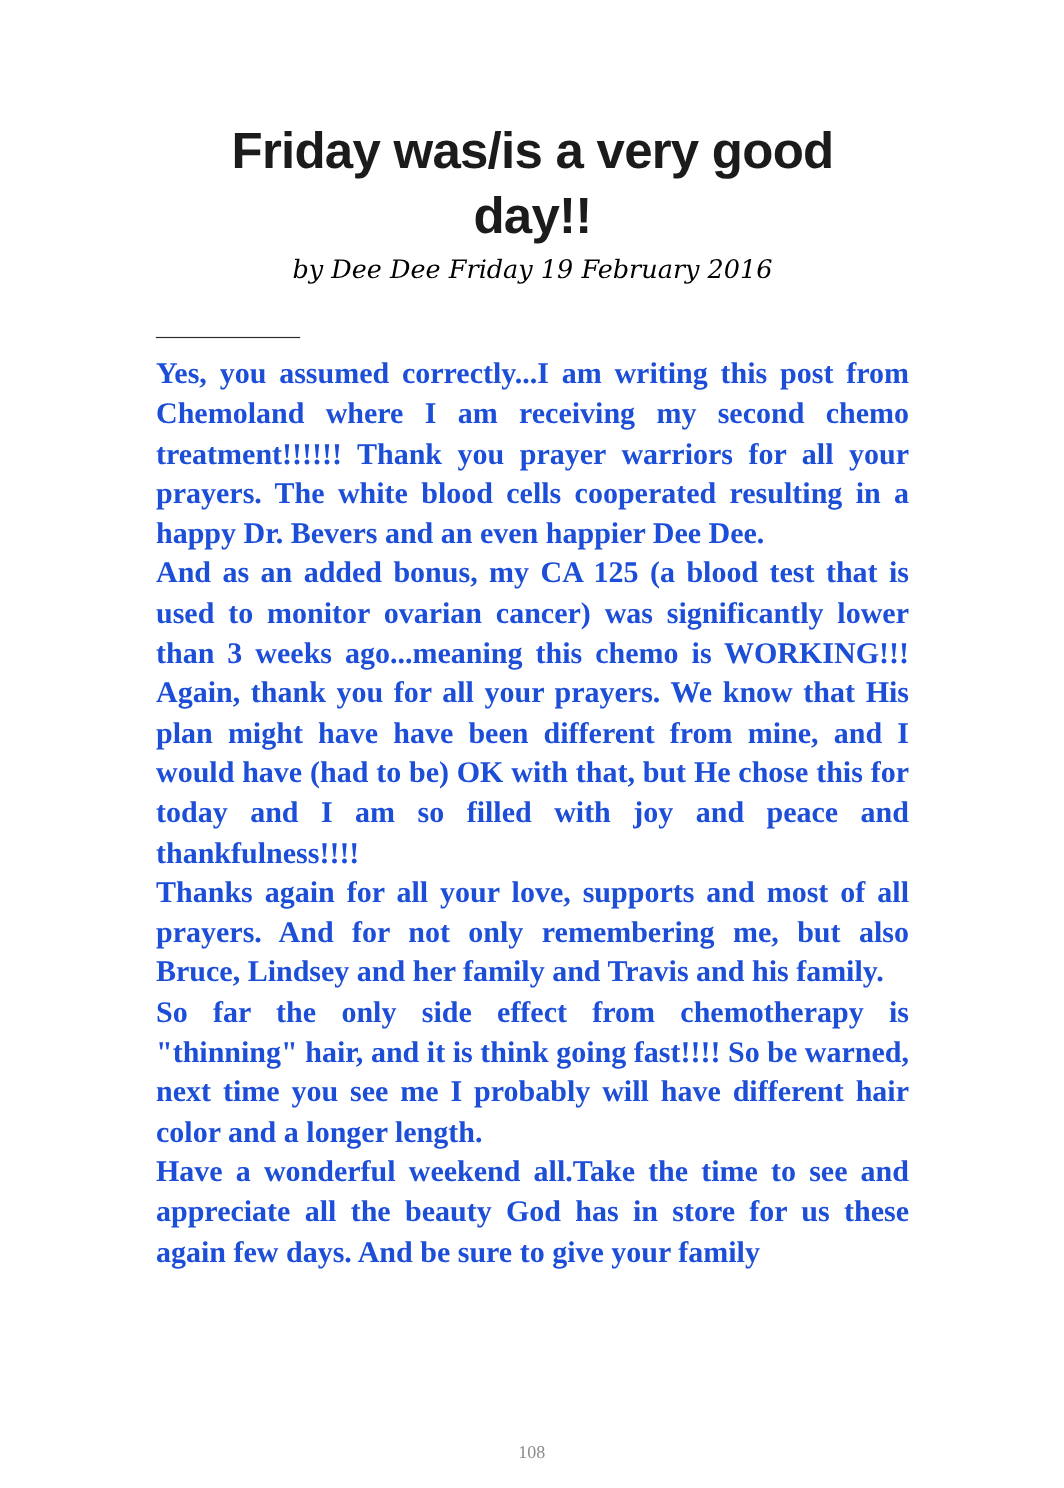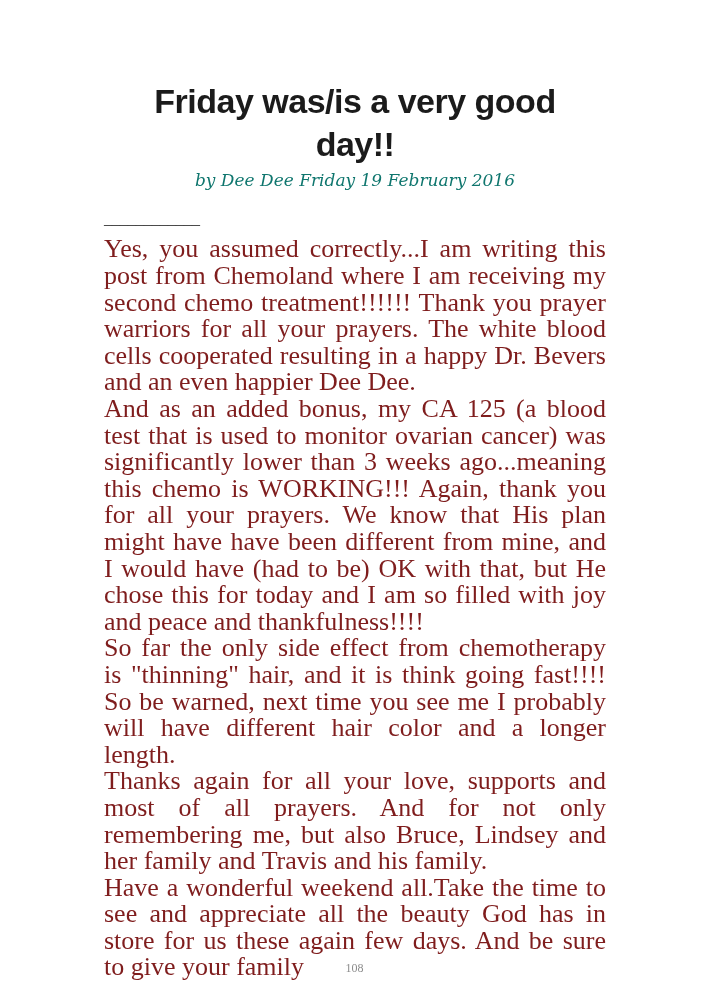--- a/index.html
+++ b/index.html
@@ -32,39 +32,40 @@
     text-align: center;
     color: #1b1b1b;
   }
   .post-byline {
     margin: 2px 0 0 0;
     font-family: "DejaVu Serif", "Liberation Serif", serif;
     font-style: italic;
     font-size: 17px;
     line-height: 1.2;
     text-align: center;
-    color: #0f766e;
+    color: #000000;
   }
   .section-divider {
     margin: 18px 0 6px 0;
     text-align: left;
     font-family: "Liberation Serif", serif;
     font-size: 16px;
     line-height: 1.4;
     letter-spacing: 0px;
     color: #2b2b2b;
     user-select: none;
   }
   .post-body p {
     margin: 0;
     font-family: "Liberation Serif", serif;
-    font-size: 26px;
+    font-size: 20px;
     line-height: 26.6px;
     text-align: justify;
-    color: #7f1d1d;
+    color: #1d4ed8;
+    font-weight: bold;
   }
   .page-footer {
     position: absolute;
     left: 0;
     bottom: 16px;
     width: 100%;
     text-align: center;
     font-family: "Liberation Serif", serif;
     font-size: 12px;
     color: #8c8c8c;
@@ -74,19 +75,19 @@
 <body>
 
 <div class="page">
   <div class="content">
     <h1 class="post-title">Friday was/is a very good day!!</h1>
     <p class="post-byline">by Dee Dee Friday 19 February 2016</p>
     <div class="section-divider">____________</div>
     <div class="post-body">
       <p>Yes, you assumed correctly...I am writing this post from Chemoland where I am receiving my second chemo treatment!!!!!! Thank you prayer warriors for all your prayers. The white blood cells cooperated resulting in a happy Dr. Bevers and an even happier Dee Dee.</p>
       <p>And as an added bonus, my CA 125 (a blood test that is used to monitor ovarian cancer) was significantly lower than 3 weeks ago...meaning this chemo is WORKING!!! Again, thank you for all your prayers. We know that His plan might have have been different from mine, and I would have (had to be) OK with that, but He chose this for today and I am so filled with joy and peace and thankfulness!!!!</p>
+      <p>Thanks again for all your love, supports and most of all prayers. And for not only remembering me, but also Bruce, Lindsey and her family and Travis and his family.</p>
       <p>So far the only side effect from chemotherapy is "thinning" hair, and it is think going fast!!!! So be warned, next time you see me I probably will have different hair color and a longer length.</p>
-      <p>Thanks again for all your love, supports and most of all prayers. And for not only remembering me, but also Bruce, Lindsey and her family and Travis and his family.</p>
       <p>Have a wonderful weekend all.Take the time to see and appreciate all the beauty God has in store for us these again few days. And be sure to give your family</p>
     </div>
   </div>
   <div class="page-footer">108</div>
 </div>
 
 </body></html>

